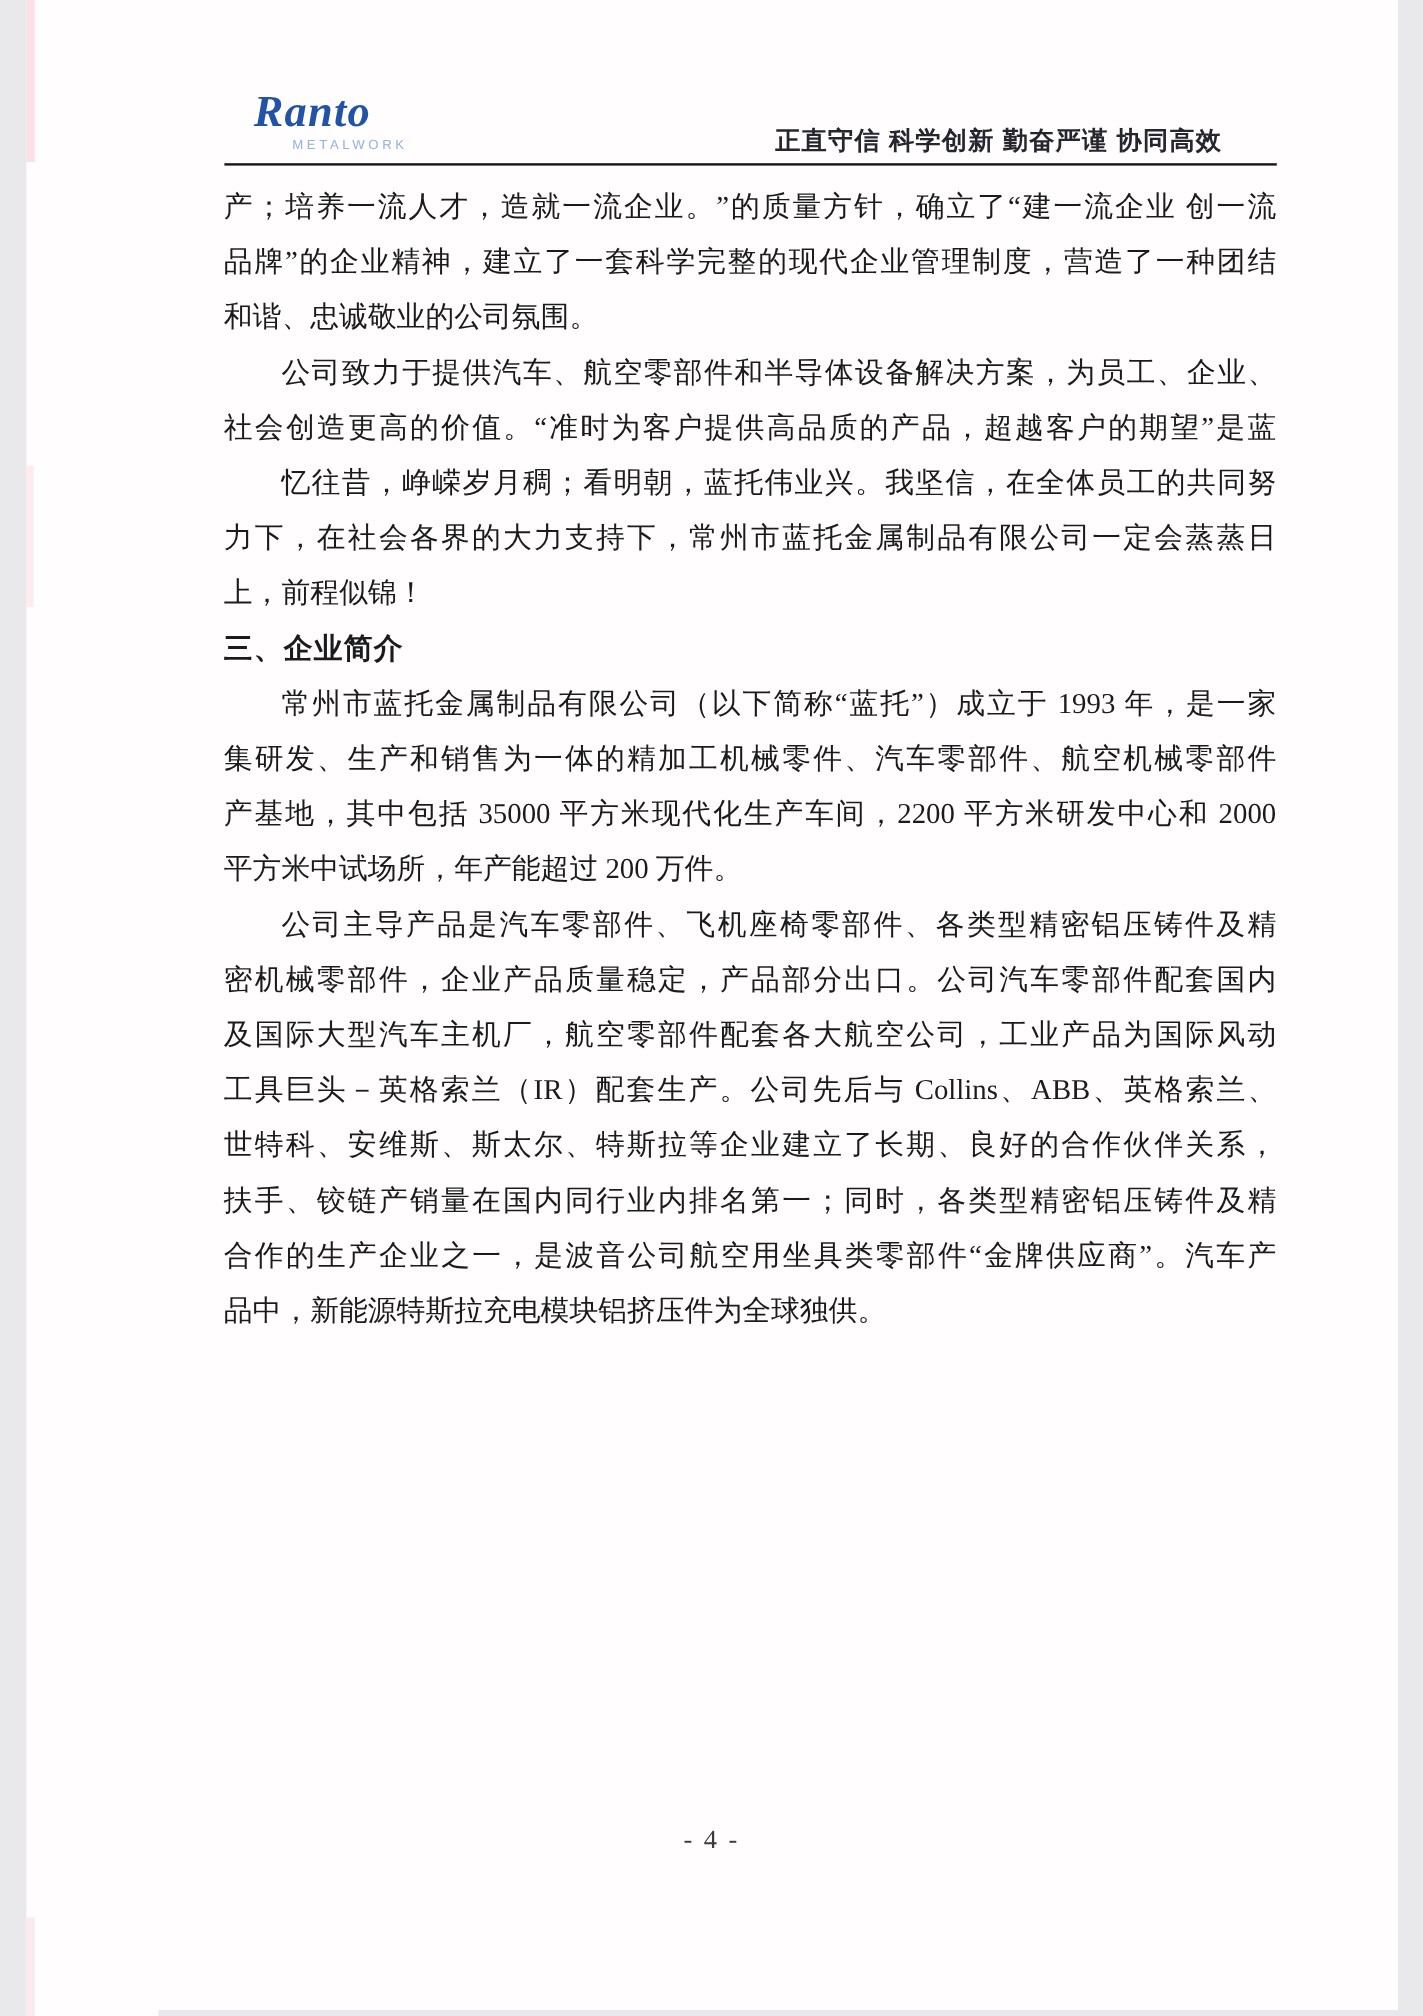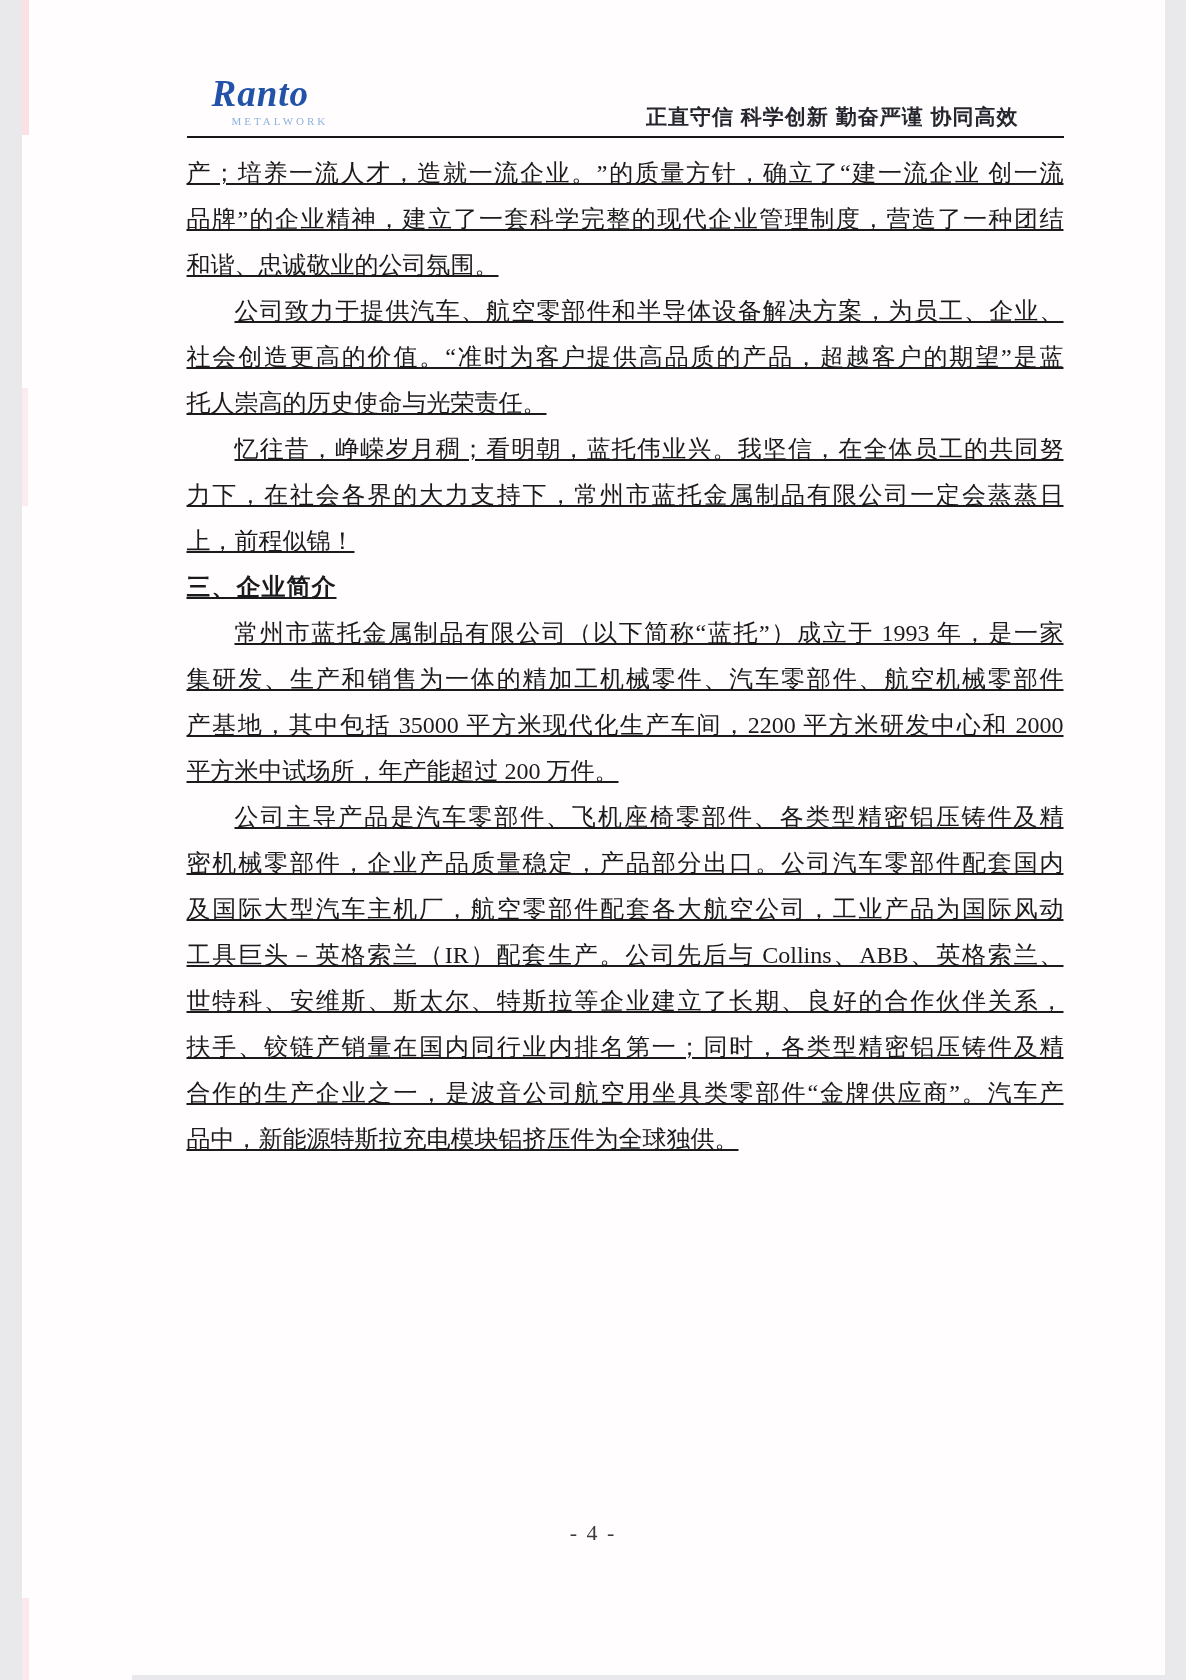--- a/index.html
+++ b/index.html
@@ -9,36 +9,36 @@
     font-family:"Liberation Serif","DejaVu Serif",serif;
   }
   
   .logo-block{position:absolute;left:190px;top:74px;}
   .logo-text{
     font-family:"Liberation Serif","DejaVu Serif",serif;
     font-style:italic;font-weight:bold;font-size:37px;line-height:40px;
     color:#2353a8;letter-spacing:1px;
   }
   .logo-sub{
-    margin-left:20px;margin-top:1px;
-    font-family:Liberation Serif, serif;
+    margin-left:32px;margin-top:1px;
+    font-family:Liberation Sans, sans-serif;
     font-size:11px;letter-spacing:3px;color:#8fb2de;
   }
   .slogan{
     position:absolute;right:146px;top:103px;
     font-family:"Liberation Sans","DejaVu Sans",sans-serif;
     font-weight:bold;font-size:21px;letter-spacing:1px;color:#26262e;
   }
   .rule{position:absolute;left:165px;top:136px;width:877px;height:2px;background:#17171a;}
   
   .doc-body{
     position:absolute;left:165px;top:150px;width:877px;
     font-size:24px;color:#1b1b1d;
   }
-  .line{height:46px;line-height:46px;text-align:left;white-space:nowrap;text-decoration:underline;}
+  .line{height:46px;line-height:46px;text-align:left;white-space:nowrap;}
   .line.fill{white-space:normal;text-align:justify;text-align-last:justify;}
   .line.indent{text-indent:48px;}
   .line.heading{font-weight:bold;letter-spacing:1px;}
   
   .footer{
     position:absolute;left:0;top:1520px;width:100%;text-align:center;
     font-size:22px;color:#3a3a40;letter-spacing:2px;
   }
   
   .artifact{position:absolute;pointer-events:none;}
@@ -65,21 +65,20 @@
   <div class="slogan">正直守信 科学创新 勤奋严谨 协同高效</div>
 
   <div class="rule"></div>
 
   <div class="doc-body">
       <div class="line fill">产；培养一流人才，造就一流企业。”的质量方针，确立了“建一流企业 创一流</div>
       <div class="line fill">品牌”的企业精神，建立了一套科学完整的现代企业管理制度，营造了一种团结</div>
       <div class="line">和谐、忠诚敬业的公司氛围。</div>
       <div class="line indent fill">公司致力于提供汽车、航空零部件和半导体设备解决方案，为员工、企业、</div>
       <div class="line fill">社会创造更高的价值。“准时为客户提供高品质的产品，超越客户的期望”是蓝</div>
-      <div class="line">托人崇高的历史使命与光荣责任。</div>
       <div class="line indent fill">忆往昔，峥嵘岁月稠；看明朝，蓝托伟业兴。我坚信，在全体员工的共同努</div>
       <div class="line fill">力下，在社会各界的大力支持下，常州市蓝托金属制品有限公司一定会蒸蒸日</div>
       <div class="line">上，前程似锦！</div>
       <div class="line heading">三、企业简介</div>
       <div class="line indent fill">常州市蓝托金属制品有限公司（以下简称“蓝托”）成立于 1993 年，是一家</div>
       <div class="line fill">集研发、生产和销售为一体的精加工机械零件、汽车零部件、航空机械零部件</div>
       <div class="line fill">产基地，其中包括 35000 平方米现代化生产车间，2200 平方米研发中心和 2000</div>
       <div class="line">平方米中试场所，年产能超过 200 万件。</div>
       <div class="line indent fill">公司主导产品是汽车零部件、飞机座椅零部件、各类型精密铝压铸件及精</div>
       <div class="line fill">密机械零部件，企业产品质量稳定，产品部分出口。公司汽车零部件配套国内</div>

